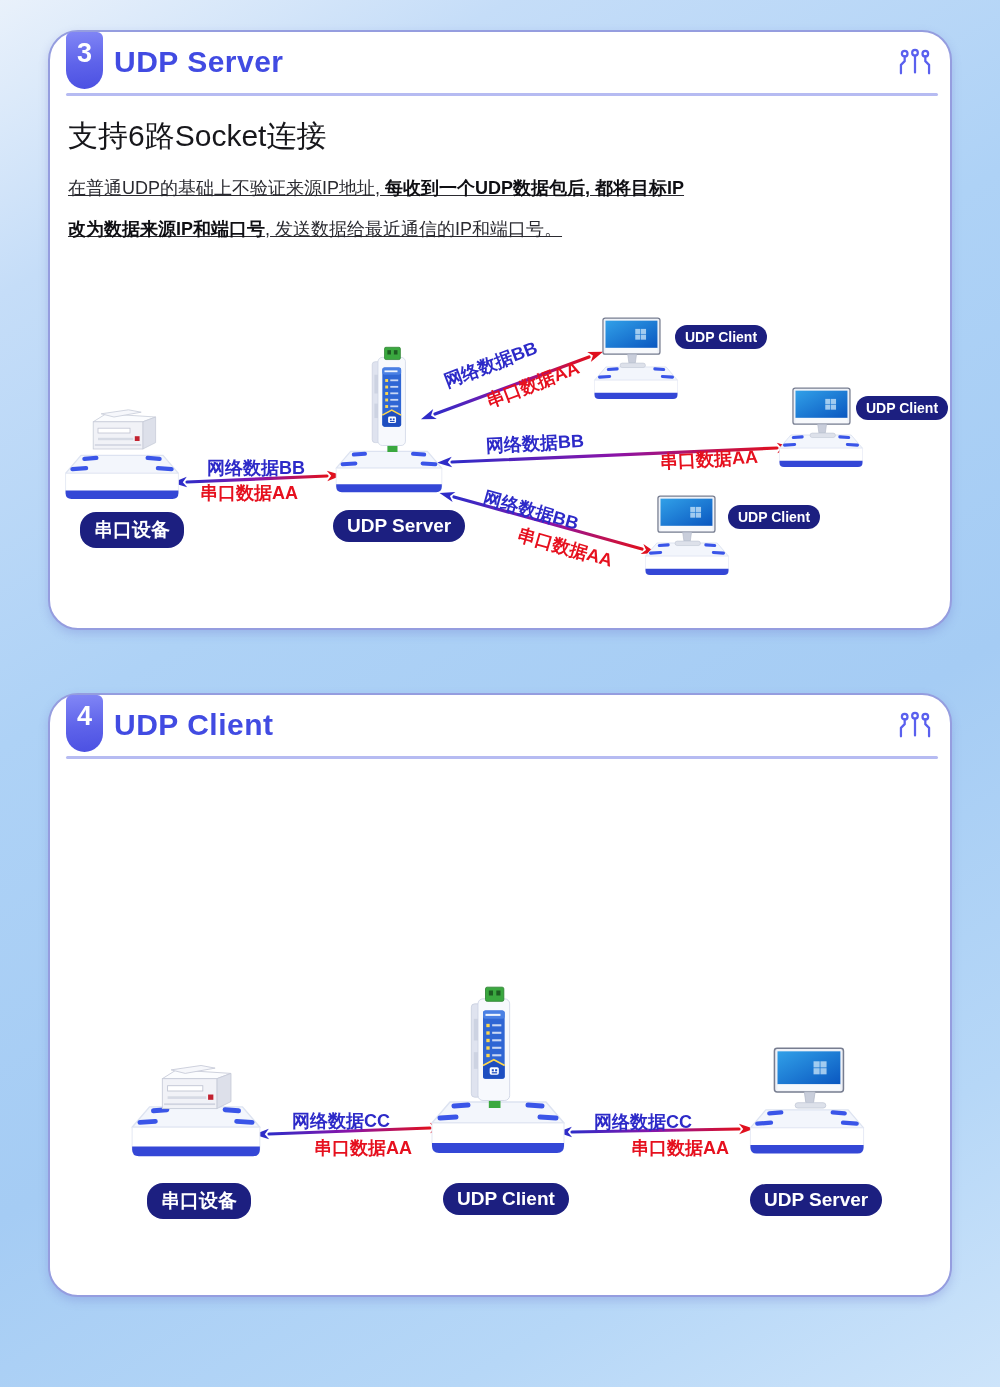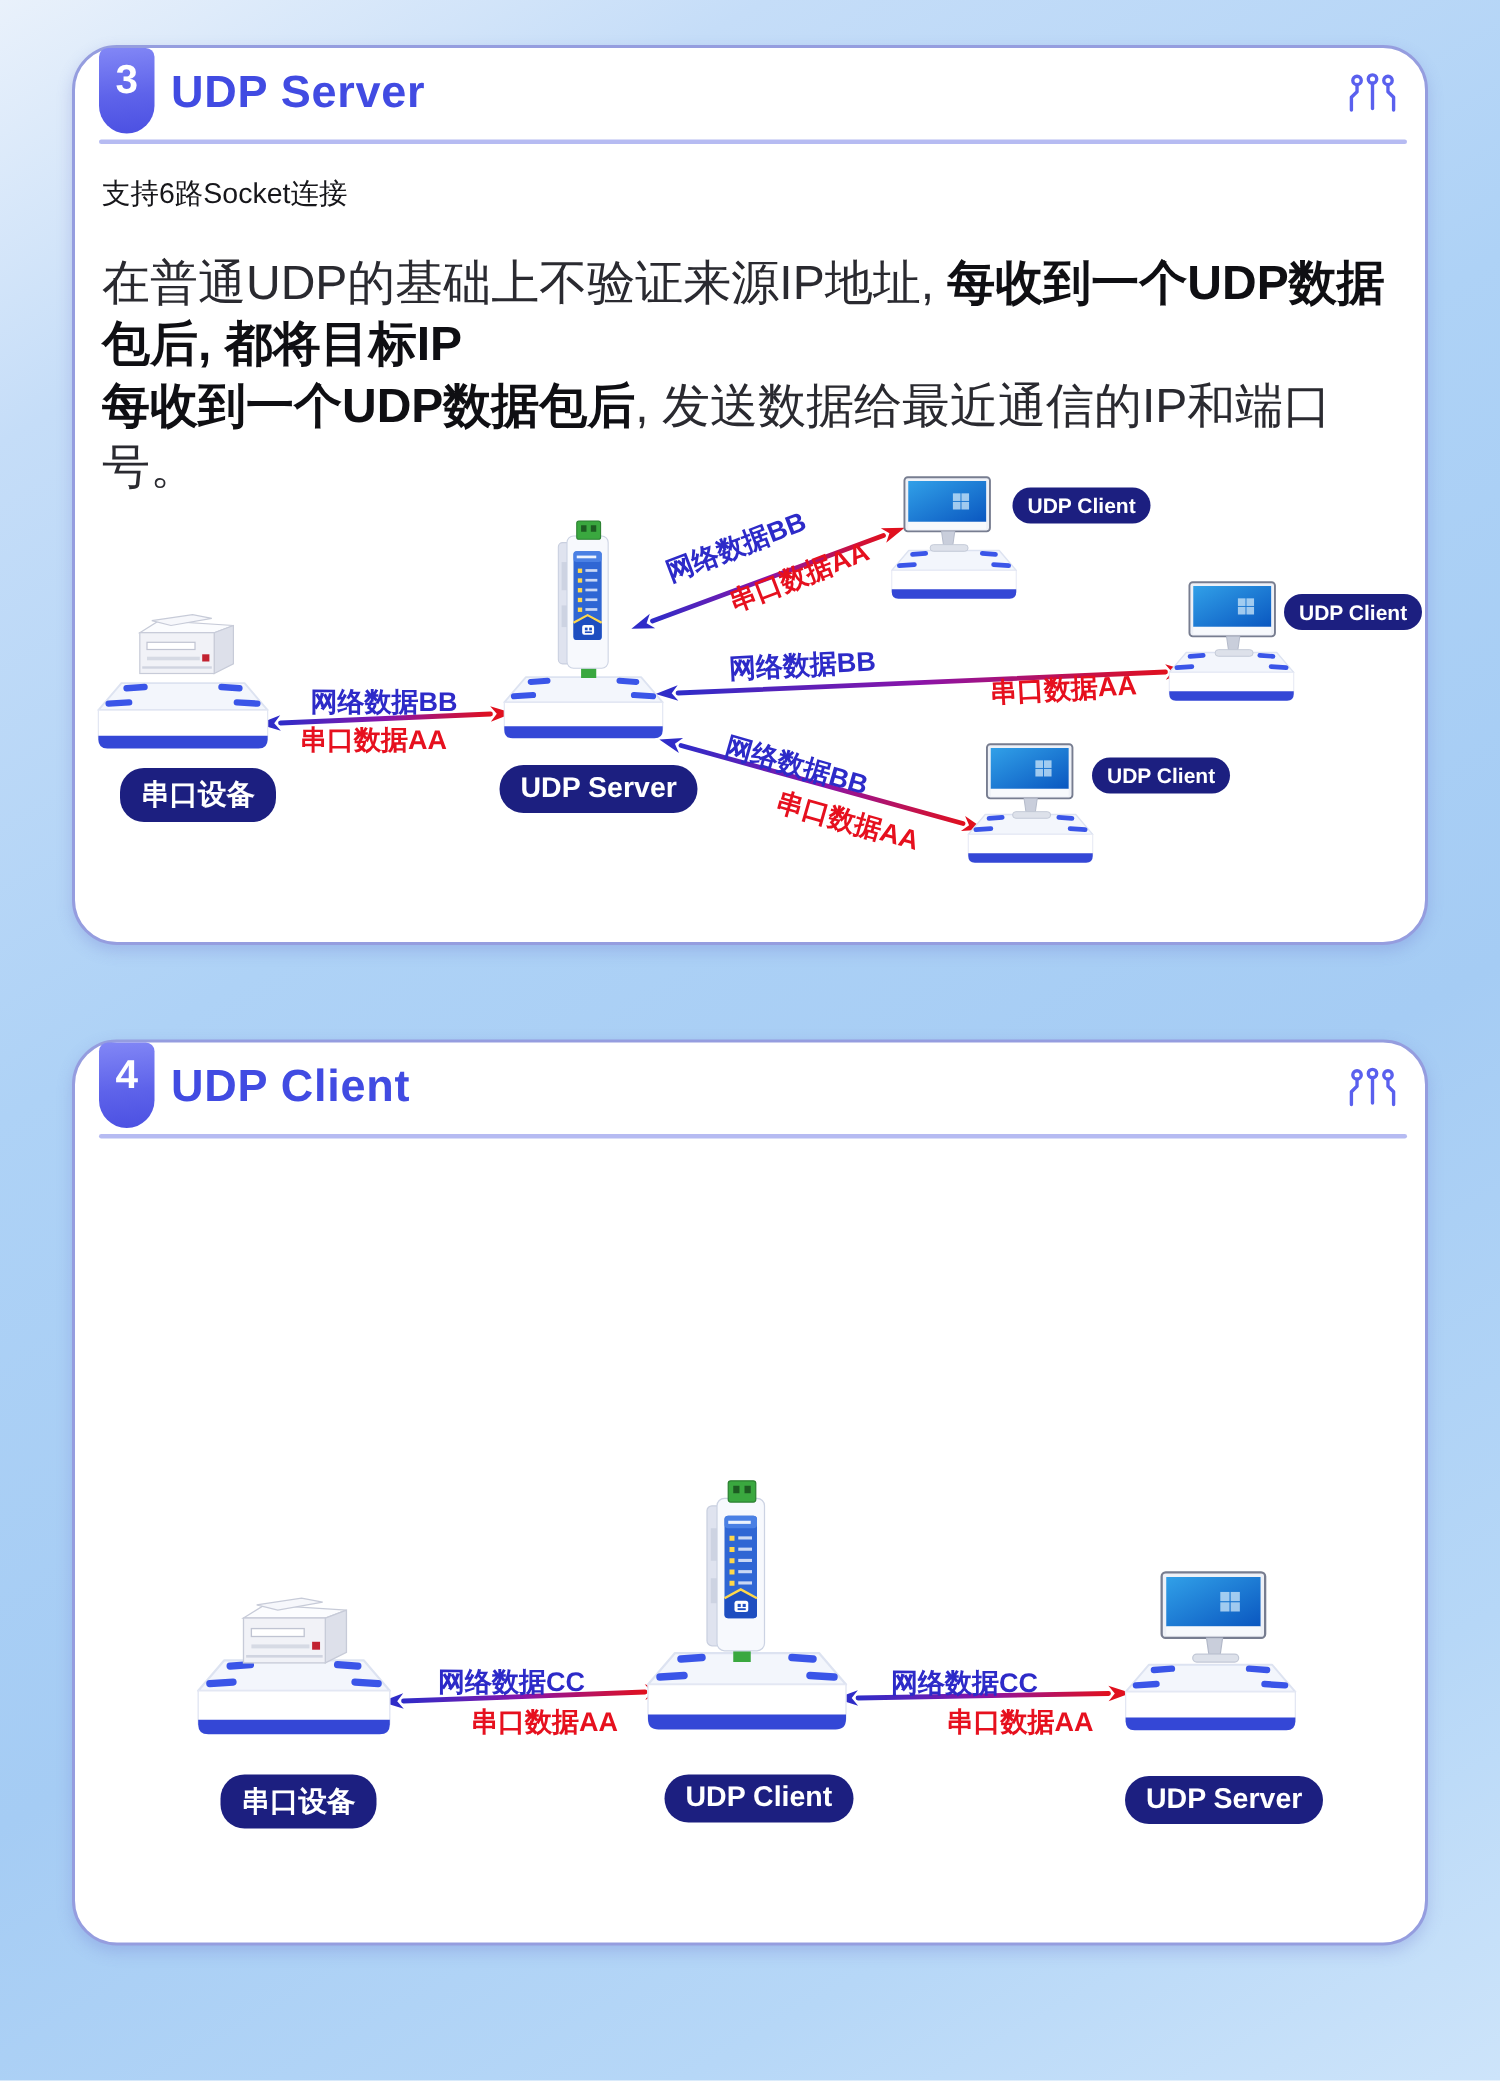--- a/index.html
+++ b/index.html
@@ -29,25 +29,25 @@
     position:absolute; left:64px; top:13px;
     font-size:30px; font-weight:700; color:#414be2; letter-spacing:0.5px;
   }
   .hicon { position:absolute; right:18px; top:16px; width:34px; height:30px; }
   .divider {
     position:absolute; left:16px; top:61px; width:872px; height:3px;
     background:#b6bbf2; border-radius:2px;
   }
   .heading {
     position:absolute; left:18px; top:84px;
-    font-size:19px; font-weight:500; color:#17171b;
+    font-size:30px; font-weight:500; color:#17171b;
   }
   .para {
     position:absolute; left:18px; top:136px; width:880px;
-    font-size:32px; line-height:41px; color:#2a2a30; font-weight:400;
+    font-size:18px; line-height:41px; color:#2a2a30; font-weight:400;text-decoration:underline;
   }
   .para b { font-weight:700; color:#0f0f13; }
   .diagram { position:absolute; left:0; width:904px; }
   .diagram svg.flows { position:absolute; left:0; top:0; pointer-events:none; }
   .dev { position:absolute; }
   .pill {
     position:absolute; background:#1c1f80; color:#ffffff; font-weight:700;
     border-radius:16px; padding:5px 14px; font-size:19px; white-space:nowrap;
   }
   .pill.small { font-size:14px; border-radius:13px; padding:4px 10px; }
@@ -139,21 +139,21 @@
       <circle cx="7" cy="6" r="3"></circle>
         <circle cx="18" cy="5" r="3"></circle>
         <circle cx="29" cy="6" r="3"></circle>
       <path d="M7,9 v5 l-4,4 v9"></path>
         <path d="M18,8 v18"></path>
         <path d="M29,9 v5 l4,4 v9"></path>
     </g>
   </svg>
   <div class="divider"></div>
   <h3 class="heading">支持6路Socket连接</h3>
-  <p class="para"><span>在普通UDP的基础上不验证来源IP地址, </span><b>每收到一个UDP数据包后, 都将目标IP</b><br><b>每收到一个UDP数据包后</b><span>, 发送数据给最近通信的IP和端口号。</span></p>
+  <p class="para"><span>在普通UDP的基础上不验证来源IP地址, </span><b>每收到一个UDP数据包后, 都将目标IP</b><br><b>改为数据来源IP和端口号</b><span>, 发送数据给最近通信的IP和端口号。</span></p>
 
   <div class="diagram" style="top:250px; height:330px;">
     <svg class="flows" width="904" height="330" viewBox="0 0 904 330">
       <defs>
         <linearGradient id="g1" gradientUnits="userSpaceOnUse" x1="137" y1="200" x2="277" y2="194">
           <stop offset="0" stop-color="#2f2cc8"></stop>
             <stop offset="0.5" stop-color="#8a14a8"></stop>
             <stop offset="1" stop-color="#e0101e"></stop>
         </linearGradient>
         <linearGradient id="g2" gradientUnits="userSpaceOnUse" x1="385" y1="132" x2="539" y2="75">

